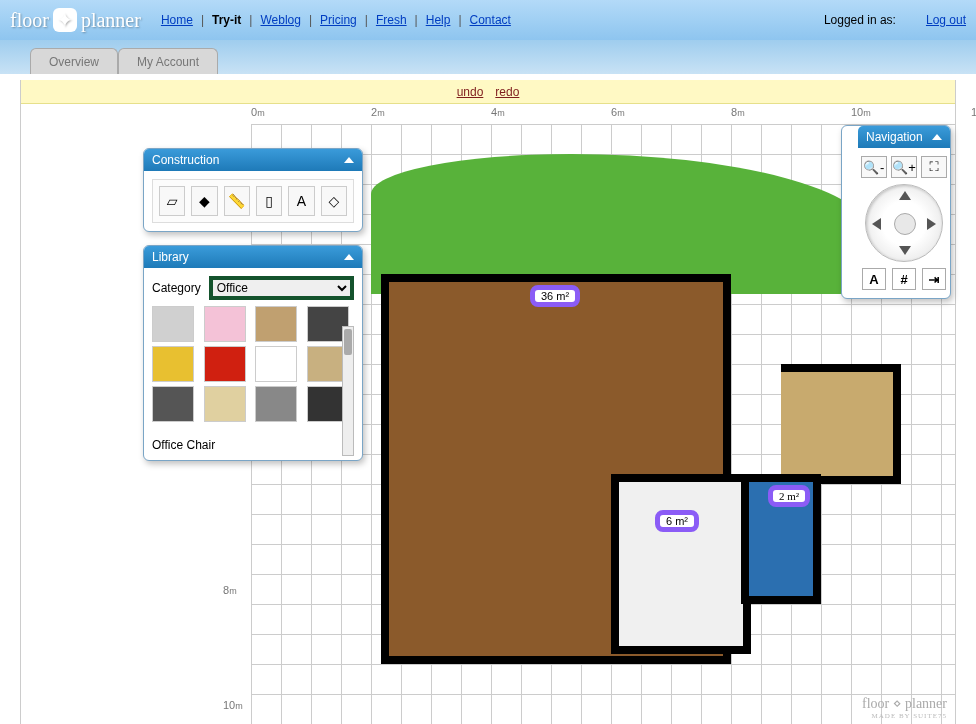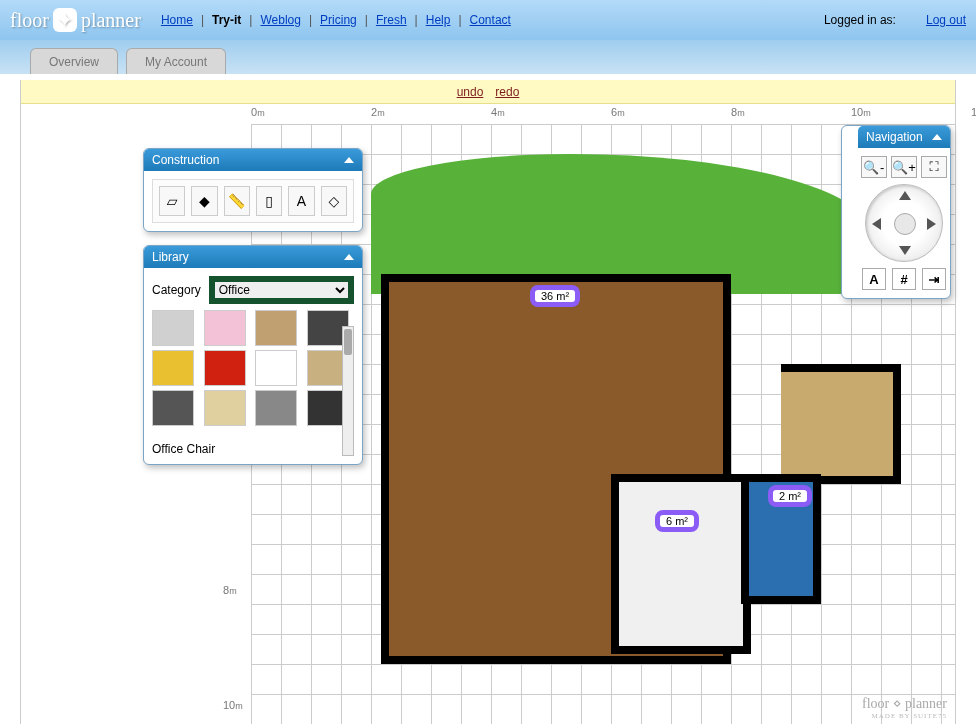--- a/index.html
+++ b/index.html
@@ -10,21 +10,21 @@
 .logo { display: flex; align-items: flex-end; font-family: 'Comic Sans MS', cursive; font-size: 20px; color: #fff; text-shadow: 1px 1px 2px rgba(0,0,0,0.3); margin-right: 20px; }
 .logo-icon { width: 24px; height: 24px; background: #fff; border-radius: 6px; margin: 0 4px; display: inline-flex; align-items: center; justify-content: center; }
 .nav { display: flex; align-items: center; gap: 8px; font-size: 12px; }
 .nav a { color: #003dc1; text-decoration: underline; cursor: pointer; }
 .nav .sep { color: #555; }
 .nav .active { color: #000; font-weight: bold; text-decoration: none; }
 .login-info { margin-left: auto; font-size: 12px; color: #000; margin-right: 30px; }
 .logout { font-size: 12px; color: #003dc1; text-decoration: underline; cursor: pointer; }
 
 
-.tabs-bar { height: 34px; background: linear-gradient(to bottom, #9fcdee 0%, #c8e2f5 100%); padding: 8px 0 0 30px; display: flex; gap: 8px; }
+.tabs-bar { height: 34px; background: linear-gradient(to bottom, #9fcdee 0%, #c8e2f5 100%); padding: 8px 0 0 30px; display: flex; }
 .tab { background: #d8d8d8; border: 1px solid #aaa; border-bottom: none; border-radius: 6px 6px 0 0; padding: 6px 18px; font-size: 12px; color: #777; cursor: pointer; }
 
 
 .canvas-area { position: absolute; left: 20px; right: 20px; top: 80px; bottom: 0; background: #fff; border-left: 1px solid #ccc; border-right: 1px solid #ccc; }
 .canvas-banner { height: 24px; background: #fff9c4; border-bottom: 1px solid #e6e08b; font-size: 12px; display: flex; align-items: center; justify-content: center; gap: 12px; }
 .canvas-banner a { color: #7f1d1d; text-decoration: underline; cursor: pointer; }
 
 .grid-zone { position: absolute; top: 24px; left: 0; right: 0; bottom: 0; }
 
 
@@ -55,21 +55,21 @@
 .panel-title { background: linear-gradient(to bottom, #3a9bda, #1e7ab8); color: #fff; font-size: 12px; padding: 4px 8px; border-radius: 5px 5px 0 0; display: flex; align-items: center; justify-content: space-between; }
 .panel-title .collapse { width: 0; height: 0; border-left: 5px solid transparent; border-right: 5px solid transparent; border-bottom: 6px solid #fff; cursor: pointer; }
 .panel-body { padding: 8px; }
 
 .construction { top: 148px; left: 143px; width: 220px; }
 .construction .tools { display: flex; gap: 6px; background: #fcfcfc; border: 1px solid #ddd; padding: 6px; }
 .tool-btn { width: 30px; height: 30px; border: 1px solid #ccc; background: #f8f8f8; cursor: pointer; display: flex; align-items: center; justify-content: center; font-size: 14px; }
 
 .library { top: 245px; left: 143px; width: 220px; }
 .library .cat-row { display: flex; align-items: center; gap: 8px; margin-bottom: 6px; font-size: 12px; }
-.library select { flex: 1; font-size: 12px; border: 6px solid #14532d; }
+.library select { flex: 1; font-size: 12px; border: 4px solid #14532d; }
 .lib-grid { display: grid; grid-template-columns: repeat(4, 1fr); gap: 4px; max-height: 130px; overflow: hidden; position: relative; }
 .lib-item { width: 42px; height: 36px; background: #eee; border: 1px solid #ccc; cursor: grab; }
 .lib-scroll { position: absolute; right: 8px; top: 58px; width: 12px; height: 130px; background: #eee; border: 1px solid #bbb; }
 .lib-scroll-thumb { position: absolute; top: 2px; left: 1px; width: 8px; height: 26px; background: #aaa; border-radius: 2px; }
 .lib-footer { font-size: 12px; margin-top: 16px; }
 
 .navigation { top: 125px; right: 25px; width: 110px; padding-left: 16px; }
 .nav-body { display: flex; flex-direction: column; align-items: center; gap: 6px; }
 .zoom-row { display: flex; gap: 4px; }
 .zoom-btn { width: 26px; height: 22px; border: 1px solid #aaa; background: #f8f8f8; cursor: pointer; display: flex; align-items: center; justify-content: center; font-size: 13px; }
@@ -156,21 +156,21 @@
 
   <div class="footer-logo">
     <div>floor ⋄ planner</div>
     <div class="sub">MADE BY SUITE75</div>
   </div>
 </div>
 
 <div id="area-labels">
     <div class="area-label" style="position: absolute; top: 285px; left: 530px;">36 m²</div>
     <div class="area-label" style="position: absolute; top: 510px; left: 655px;">6 m²</div>
-    <div class="area-label" style="position: absolute; top: 485px; left: 768px;">2 m²</div>
+    <div class="area-label" style="position: absolute; top: 485px; left: 768px; font-family: Liberation Serif, serif;">2 m²</div>
   </div>
 
 <div class="panel construction">
   <div class="panel-title">
     <span>Construction</span>
     <span class="collapse"></span>
   </div>
   <div class="panel-body">
     <div class="tools" id="construction-tools">
         <div class="tool-btn">▱</div>

